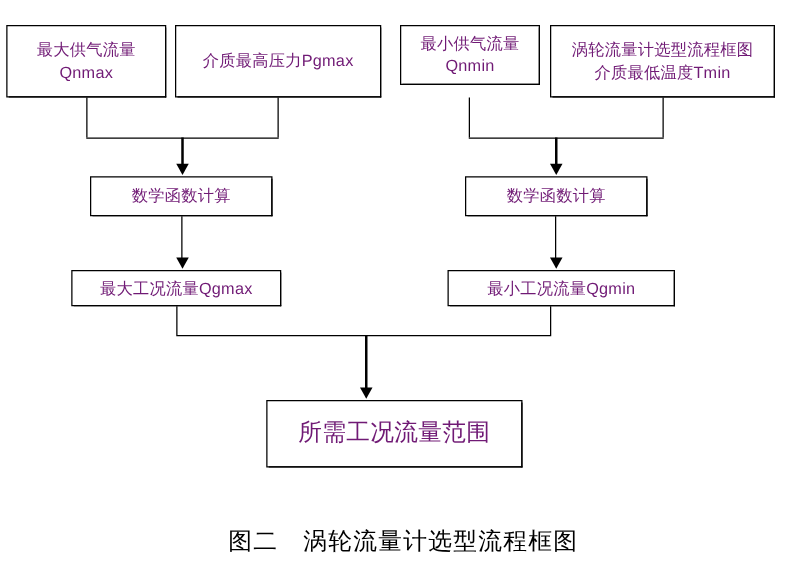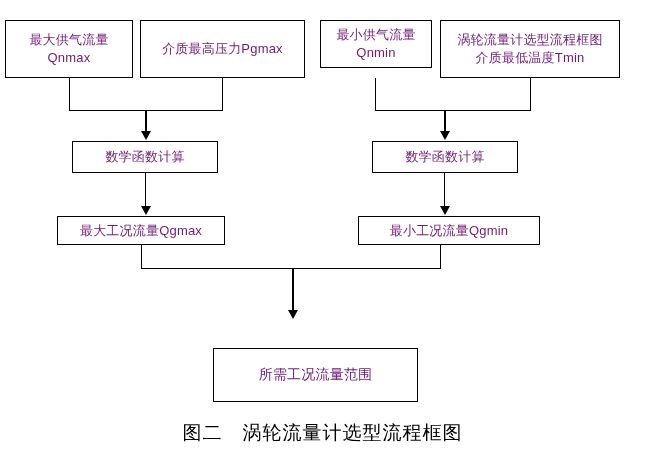--- a/index.html
+++ b/index.html
@@ -43,21 +43,21 @@
     border-bottom: 1px solid #000000;
     pointer-events: none;
   }
   .node .line {
     display: block;
     white-space: nowrap;
   }
 
   .io-node   { font-size: 13px; }
   .proc-node { font-size: 13px; }
-  .res-node  { font-size: 14px; margin-top: 28px; }
+  .res-node  { font-size: 19px; }
 
   
   .vline {
     position: absolute;
     width: 0;
     border-left: 1px solid #000000;
     background: transparent;
   }
   .hline {
     position: absolute;

